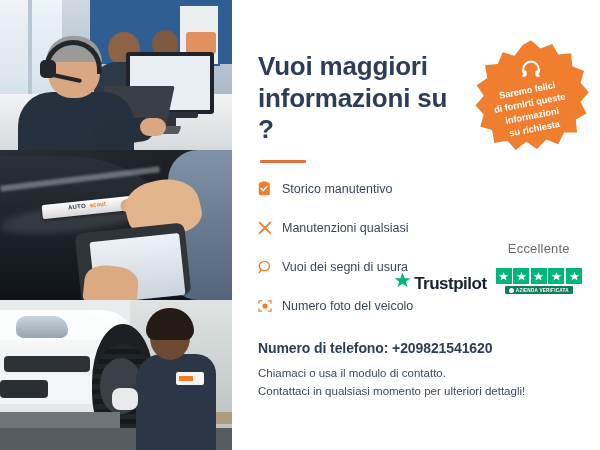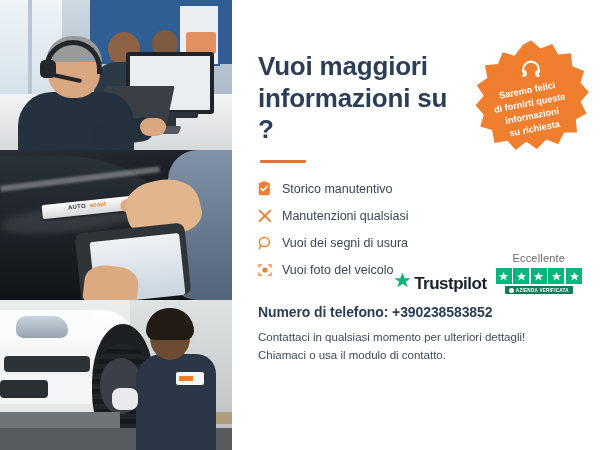--- a/index.html
+++ b/index.html
@@ -87,40 +87,40 @@
   .p3 .glove { position:absolute; left:112px; top:88px; width:26px; height:22px; background:#e8eaec; border-radius:8px; }
   .p3 .bench { position:absolute; left:130px; top:112px; width:102px; height:12px; background:#b09b7d; }
 
   
   .content { position: relative; flex: 1 1 auto; height: 330px; background:#ffffff; padding: 51px 22px 0 26px; }
 
   .headline { font-size: 26px; line-height: 1.22; font-weight: bold; color:#2c3e57; letter-spacing:-.2px; max-width: 200px; }
   .rule { width: 46px; height: 3px; background:#e2713a; margin: 14px 0 12px 2px; border-radius:1px; }
 
   .feature-list { list-style:none; margin-top: 2px; }
-  .feature-row { display:flex; align-items:center; height: 27px; }
+  .feature-row { display:flex; align-items:center; height: 27px; margin-top: 12px; }
   .f-icon { width: 24px; flex:0 0 24px; display:flex; align-items:center; justify-content:flex-start; color:#ef7f2e; }
   .f-label { font-size: 12.5px; color:#39465a; }
 
   .phone-block { margin-top: 21px; }
   .phone-line { font-size: 14px; font-weight: bold; color:#2c3e57; letter-spacing:-.1px; }
   .contact-text { margin-top: 9px; font-size: 11.5px; line-height: 1.55; color:#3d4a5c; }
 
   
   .badge-wrap { position:absolute; right: 10px; top: 38px; width: 118px; height: 118px; }
   .badge-wrap svg { display:block; }
   .badge-head { position:absolute; left:0; right:0; top:22px; display:flex; justify-content:center; }
   .badge-text { position:absolute; left:8px; top:46px; width:102px; text-align:center; transform: rotate(-11deg); color:#fff; font-size:9.2px; line-height:1.42; font-weight:bold; }
 
   
   .trustpilot { position:absolute; right: 18px; bottom: 36px; display:flex; align-items:flex-end; gap:9px; }
   .tp-logo { display:flex; align-items:center; gap:3px; }
   .tp-name { font-size:17px; font-weight:bold; color:#17222e; letter-spacing:-.5px;margin-top:8px; }
   .tp-right { display:flex; flex-direction:column; align-items:center; }
-  .tp-excellent { font-size:11px; color:#6a6a6a; letter-spacing:.2px; margin-bottom:4px; }
+  .tp-excellent { font-size:13px; color:#6a6a6a; letter-spacing:.2px; margin-bottom:12px; }
   .tp-stars { display:flex; gap:1.6px; }
   .tp-star { width:16px; height:16px; background:#00b67a; display:flex; align-items:center; justify-content:center; }
   .tp-verified { margin-top:2px; display:flex; align-items:center; gap:2px; background:#0f7d58; color:#fff; padding:1.4px 4px; border-radius:1px; }
   .tp-verified span.lbl { font-size:4.6px; letter-spacing:.25px; font-weight:bold; }
   .tp-check { width:5px; height:5px; border-radius:50%; background:#fff; }
 </style>
 </head>
 <body>
 
 <div class="page">
@@ -233,31 +233,31 @@
       <li class="feature-row">
         <span class="f-icon">
           <svg width="14" height="14" viewBox="0 0 14 14" fill="none" stroke="#ef7f2e" stroke-width="1.3" stroke-linecap="round">
             <path d="M1 4 V1.8 H3.6"></path>
               <path d="M10.4 1.8 H13 V4"></path>
             <path d="M13 10 V12.2 H10.4"></path>
               <path d="M3.6 12.2 H1 V10"></path>
             <circle cx="7" cy="7" r="2.6" fill="#ef7f2e" stroke="none"></circle>
           </svg>
         </span>
-        <span class="f-label">Vuoi foto del veicolo</span>
+        <span class="f-label">Numero foto del veicolo</span>
       </li>
 
 
     </ul>
 
     <div class="phone-block">
-      <div class="phone-line">Numero di telefono: +390238583852</div>
+      <div class="phone-line">Numero di telefono: +209821541620</div>
       <div class="contact-text">
+        <div>Chiamaci o usa il modulo di contatto.</div>
         <div>Contattaci in qualsiasi momento per ulteriori dettagli!</div>
-        <div>Chiamaci o usa il modulo di contatto.</div>
       </div>
     </div>
 
     <div class="badge-wrap">
       <svg width="118" height="118" viewBox="0 0 100 100">
         <path d="M50 2 L58 9 L68 5 L73 14 L84 13 L85 24 L95 28 L92 38 L99 46 L92 54 L97 64 L88 69 L89 80 L78 80 L73 90 L63 86 L55 94 L46 88 L37 95 L30 87 L19 89 L17 78 L7 75 L10 65 L3 57 L10 49 L4 40 L13 34 L11 23 L22 22 L26 12 L36 15 L43 6 Z" fill="#ef7f2e"></path>
       </svg>
       <div class="badge-head">
         <svg width="22" height="18" viewBox="0 0 22 18" fill="none" stroke="#ffffff" stroke-width="2.1" stroke-linecap="round">
           <path d="M3.2 12 V9.4 A7.8 7.8 0 0 1 18.8 9.4 V12"></path>

